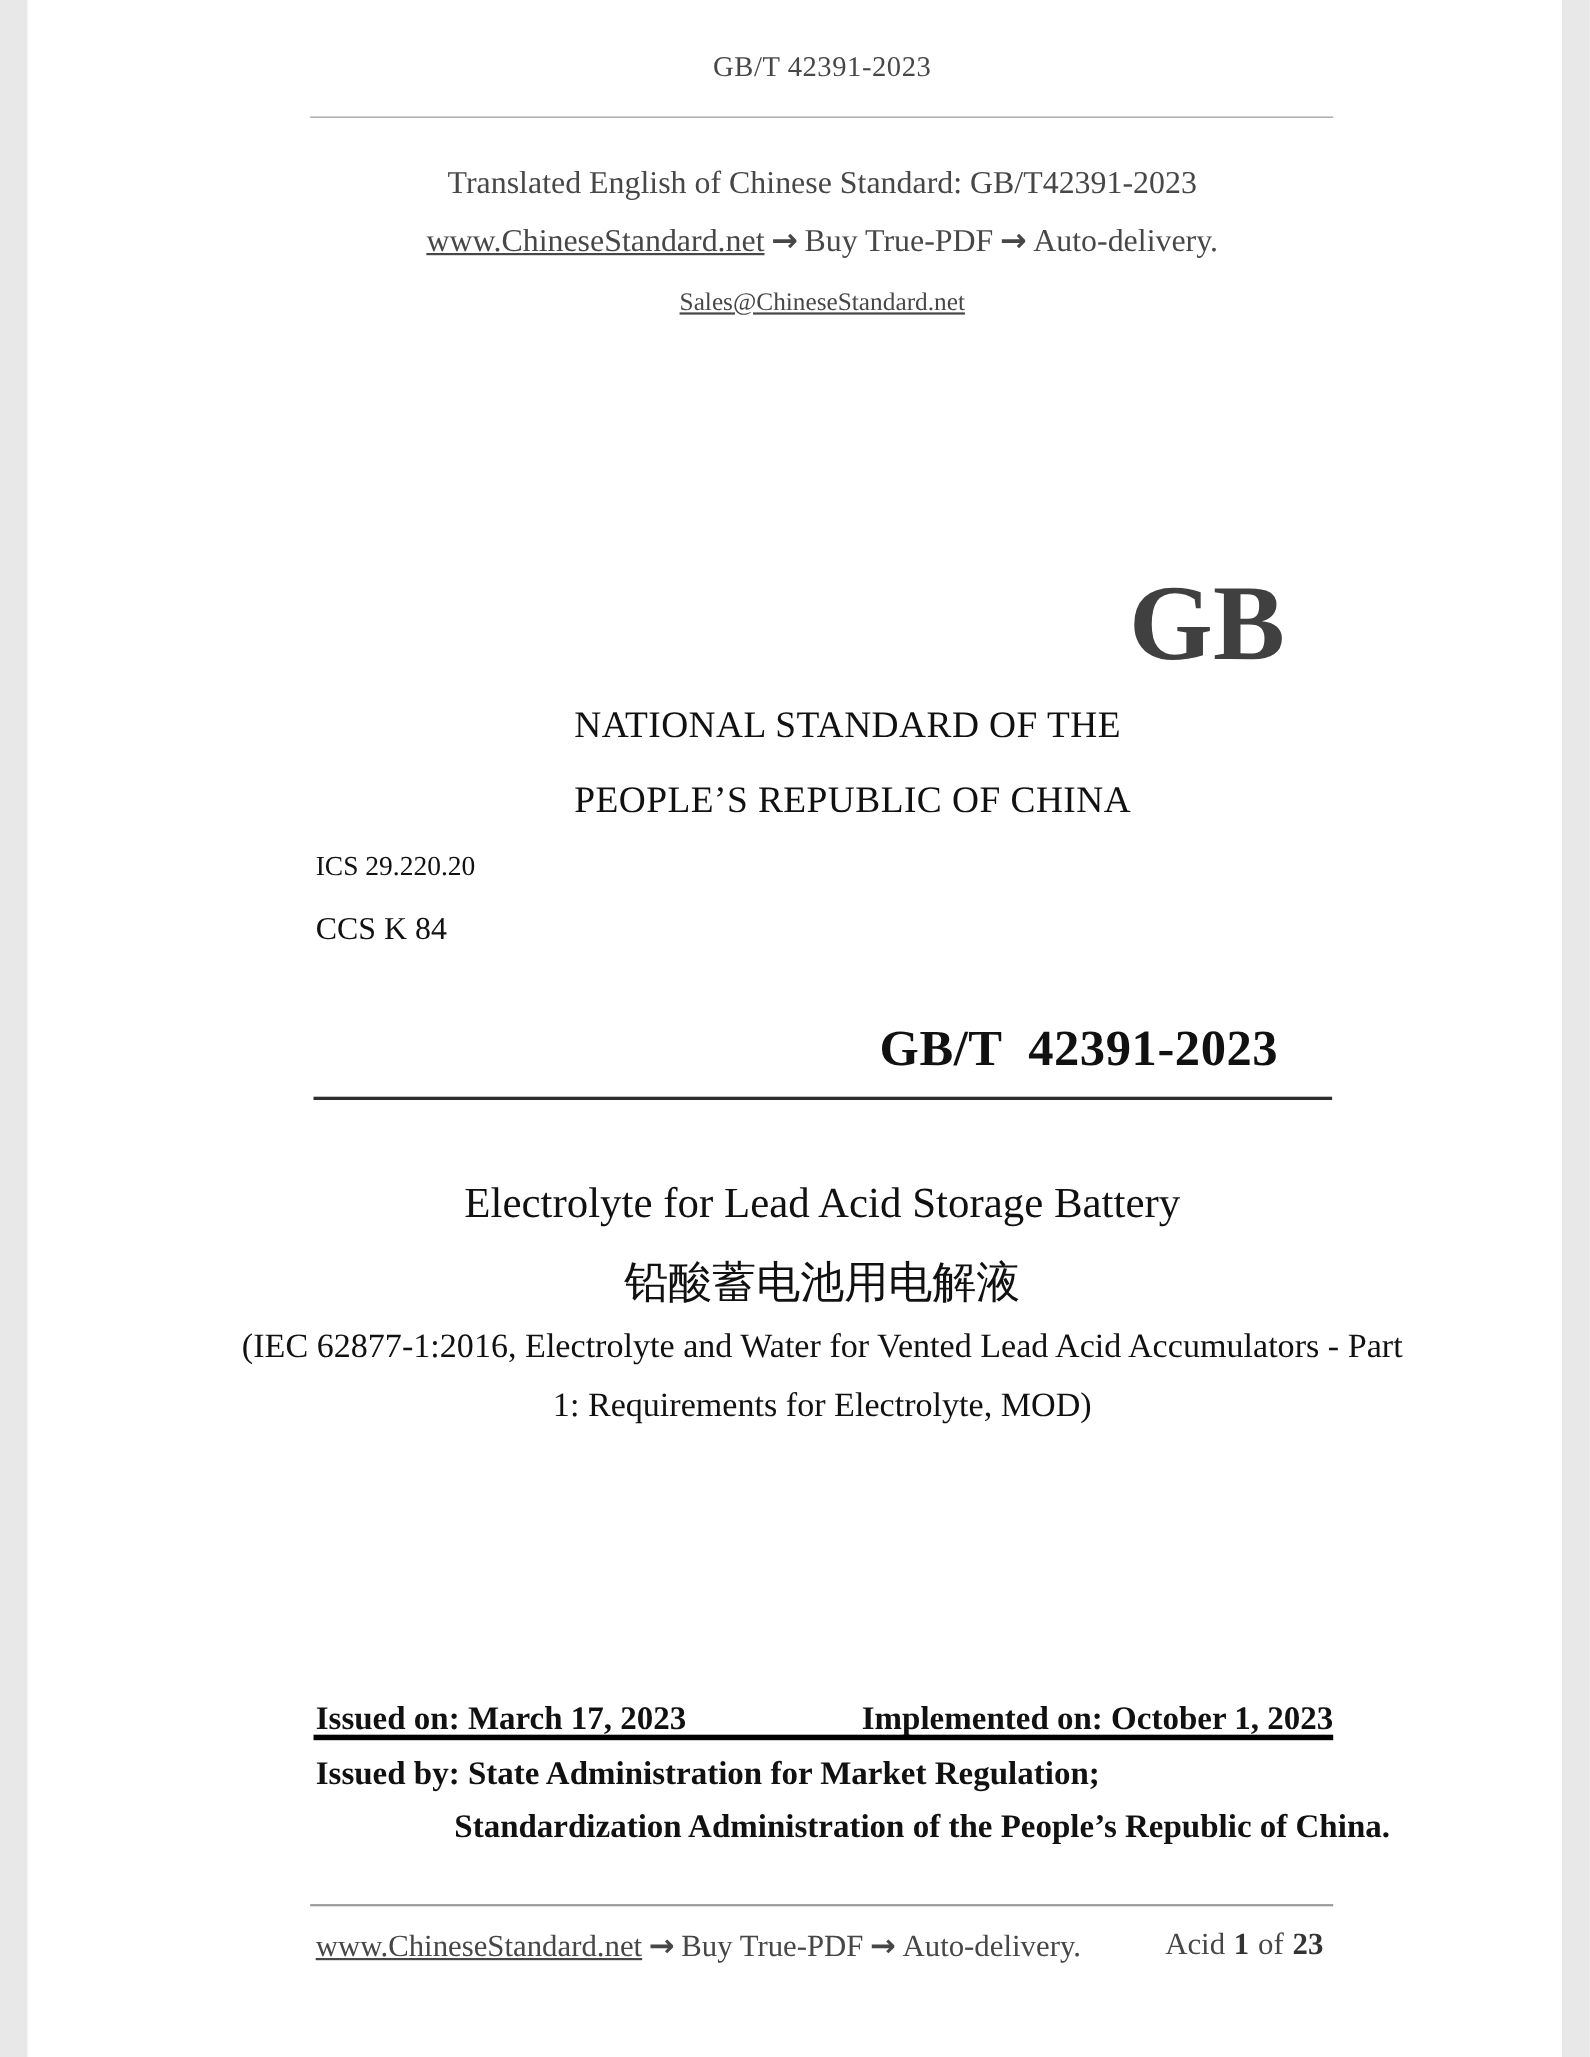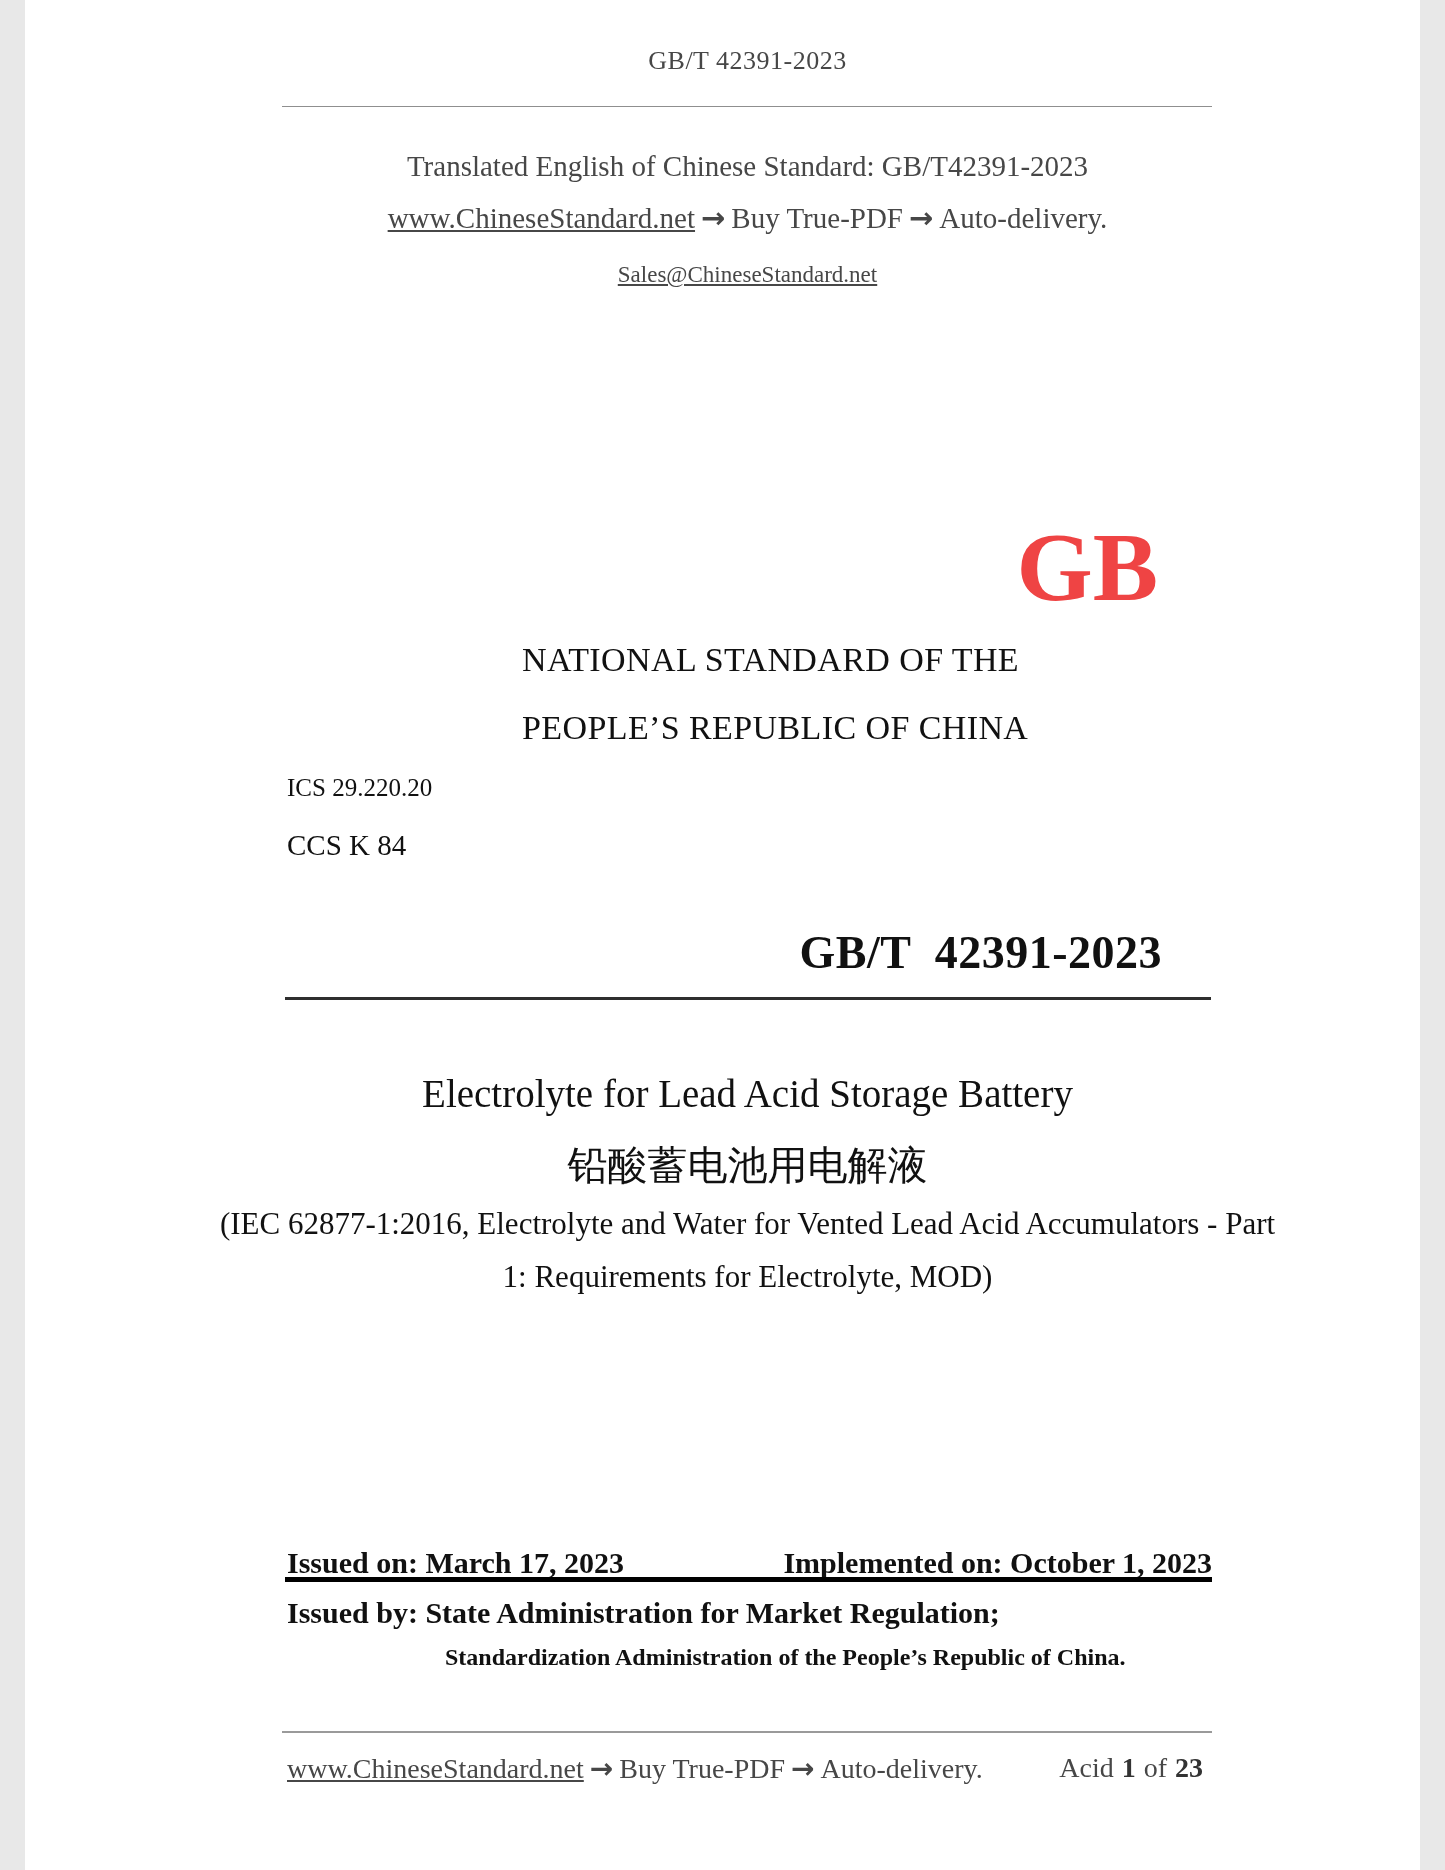--- a/index.html
+++ b/index.html
@@ -19,40 +19,40 @@
   .link{text-decoration:underline;cursor:pointer;}
 
   .header-doc{top:46px;font-size:26px;letter-spacing:.5px;}
   .header-rule{top:106px;left:257px;width:930px;height:1px;}
 
   .translated{top:150px;font-size:29px;}
   .buyline{top:201px;font-size:29px;}
   .salesline{top:262px;font-size:23px;}
   .arrow{padding:0 6px;font-family:"DejaVu Sans",sans-serif;font-weight:bold;}
 
-  .gb-logo{top:518px;right:262px;font-size:98px;font-weight:bold;line-height:1;color:#ef4444;}
+  .gb-logo{top:518px;right:252px;font-size:98px;font-weight:bold;line-height:1;color:#404040;}
 
   .org1{top:641px;left:497px;font-size:34px;letter-spacing:.4px;}
   .org2{top:709px;left:497px;font-size:34px;letter-spacing:.4px;}
 
   .ics{top:774px;left:262px;font-size:25px;}
   .ccs{top:829px;left:262px;font-size:29px;text-align:right;}
 
   .std-code{top:926px;right:258px;font-size:46px;font-weight:bold;white-space:pre;letter-spacing:.5px;}
   .heading-rule{top:997px;left:260px;width:926px;height:3px;background:#2e2e2e;}
 
   .title-en{top:1071px;font-size:39px;font-weight:normal;}
   .title-zh{top:1138px;font-size:40px;font-weight:500;text-align:center;}
   .iec1{top:1206px;font-size:31px;}
   .iec2{top:1259px;font-size:31px;}
 
   .issued-row{top:1546px;left:262px;width:925px;display:flex;justify-content:space-between;font-size:30px;font-weight:bold;}
   .thick-rule{top:1577px;left:260px;width:927px;height:5px;background:#000000;}
   .issued-by1{top:1596px;left:262px;font-size:30px;font-weight:bold;}
-  .issued-by2{top:1644px;left:388px;font-size:24px;font-weight:bold;margin-left:32px;}
+  .issued-by2{top:1644px;left:388px;font-size:30px;font-weight:bold;}
 
   .footer-rule{top:1731px;left:257px;width:930px;height:2px;background:#9a9a9a;}
   .footer-row{top:1752px;left:262px;width:920px;display:flex;justify-content:space-between;font-size:28px;}
   .pagenum b{color:#333333;padding:0 4px;}
   .pageword{padding-right:4px;}
   .ofword{padding:0 4px;}
 </style>
 </head>
 <body>
 

